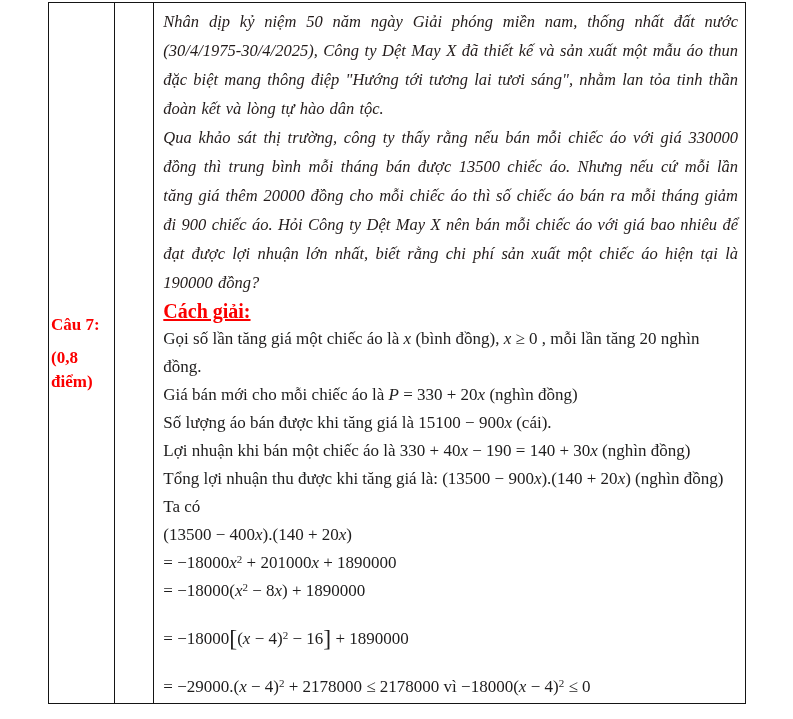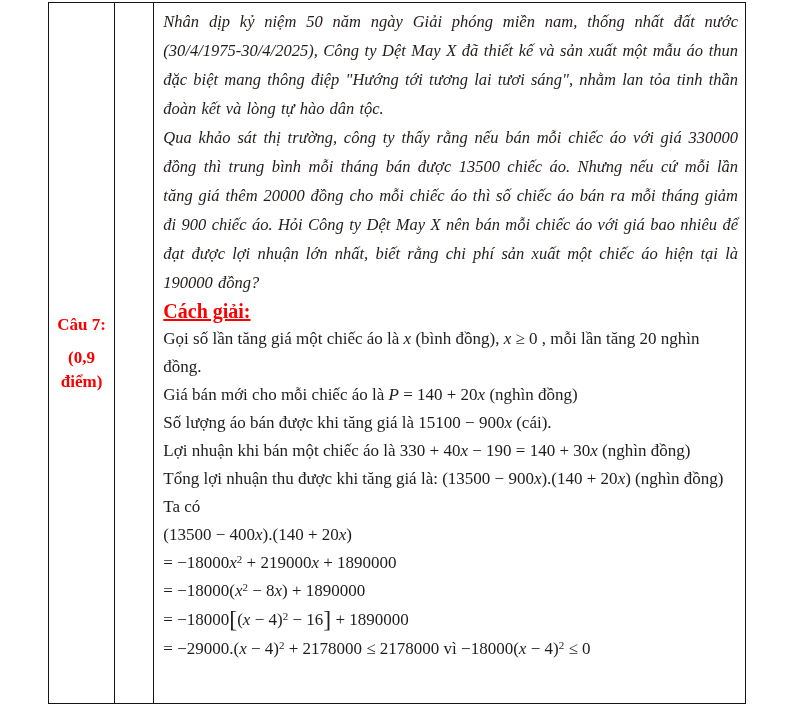--- a/index.html
+++ b/index.html
@@ -13,21 +13,21 @@
   body{
     width:793px;height:719px;overflow:hidden;background:#ffffff;
     font-family:"Liberation Serif","DejaVu Serif",serif;
     color:var(--body-text);
   }
   table.solution-table{
     border-collapse:collapse;table-layout:fixed;
     width:698px;margin:2px 0 0 48px;
   }
   td{border:1.5px solid var(--border);}
-  td.col-label{width:64px;vertical-align:middle;text-align:center;padding:0 2px;}
+  td.col-label{width:64px;vertical-align:middle;text-align:left;padding:0 2px;}
   td.col-spacer{width:38px;}
   td.col-content{width:573px;vertical-align:top;padding:0;}
   .cell-inner{height:700px;overflow:hidden;padding:4px 7px 6px 9px;}
   .q-label{
     color:var(--accent-red);font-weight:bold;font-size:17px;line-height:24px;
   }
   .q-label div{margin:9px 0;}
   p.problem{
     margin:0;text-align:justify;
     font-weight:normal;font-style:italic;
@@ -35,53 +35,53 @@
     color:var(--problem-text);
     word-spacing:1px;
   }
   .sol-heading{
     color:var(--accent-red);font-weight:bold;
     font-size:20px;line-height:28px;text-decoration:underline;
   }
   .sol-line{
     font-size:17px;line-height:28px;color:var(--body-text);
   }
-  .sol-line.tall{margin:1px 0;}
+  .sol-line.tall{margin:20px 0;}
   .mi{font-style:italic;}
   sup.msup{
     font-size:11px;line-height:0;position:relative;top:-0.45em;
     vertical-align:baseline;
   }
   .bb{font-size:1.4em;line-height:0;vertical-align:-0.07em;}
 </style>
 </head>
 <body>
 
 <table class="solution-table">
   <tbody>
     <tr>
       <td class="col-label q-label">
         <div>Câu 7:</div>
-        <div>(0,9 điểm)</div>
+        <div>(0,8 điểm)</div>
       </td>
       <td class="col-spacer"></td>
       <td class="col-content">
         <div class="cell-inner">
           <p class="problem">Nhân dịp kỷ niệm 50 năm ngày Giải phóng miền nam, thống nhất đất nước (30/4/1975-30/4/2025), Công ty Dệt May X đã thiết kế và sản xuất một mẫu áo thun đặc biệt mang thông điệp "Hướng tới tương lai tươi sáng", nhằm lan tỏa tinh thần đoàn kết và lòng tự hào dân tộc.</p>
           <p class="problem">Qua khảo sát thị trường, công ty thấy rằng nếu bán mỗi chiếc áo với giá 330000 đồng thì trung bình mỗi tháng bán được 13500 chiếc áo. Nhưng nếu cứ mỗi lần tăng giá thêm 20000 đồng cho mỗi chiếc áo thì số chiếc áo bán ra mỗi tháng giảm đi 900 chiếc áo. Hỏi Công ty Dệt May X nên bán mỗi chiếc áo với giá bao nhiêu để đạt được lợi nhuận lớn nhất, biết rằng chi phí sản xuất một chiếc áo hiện tại là 190000 đồng?</p>
           <div class="sol-heading">Cách giải:</div>
           <div>
               <div class="sol-line"><span>Gọi số lần tăng giá một chiếc áo là </span><span class="mi">x</span><span> (bình đồng), </span><span class="mi">x</span><span> ≥ 0 , mỗi lần tăng 20 nghìn đồng.</span></div>
-              <div class="sol-line"><span>Giá bán mới cho mỗi chiếc áo là </span><span class="mi">P</span><span> = 140 + 20</span><span class="mi">x</span><span> (nghìn đồng)</span></div>
+              <div class="sol-line"><span>Giá bán mới cho mỗi chiếc áo là </span><span class="mi">P</span><span> = 330 + 20</span><span class="mi">x</span><span> (nghìn đồng)</span></div>
               <div class="sol-line"><span>Số lượng áo bán được khi tăng giá là 15100 − 900</span><span class="mi">x</span><span> (cái).</span></div>
               <div class="sol-line"><span>Lợi nhuận khi bán một chiếc áo là 330 + 40</span><span class="mi">x</span><span> − 190 = 140 + 30</span><span class="mi">x</span><span> (nghìn đồng)</span></div>
               <div class="sol-line"><span>Tổng lợi nhuận thu được khi tăng giá là: (13500 − 900</span><span class="mi">x</span><span>).(140 + 20</span><span class="mi">x</span><span>) (nghìn đồng)</span></div>
               <div class="sol-line"><span>Ta có</span></div>
               <div class="sol-line"><span>(13500 − 400</span><span class="mi">x</span><span>).(140 + 20</span><span class="mi">x</span><span>)</span></div>
-              <div class="sol-line"><span>= −18000</span><span class="mi">x</span><sup class="msup">2</sup><span> + 219000</span><span class="mi">x</span><span> + 1890000</span></div>
+              <div class="sol-line"><span>= −18000</span><span class="mi">x</span><sup class="msup">2</sup><span> + 201000</span><span class="mi">x</span><span> + 1890000</span></div>
               <div class="sol-line"><span>= −18000(</span><span class="mi">x</span><sup class="msup">2</sup><span> − 8</span><span class="mi">x</span><span>) + 1890000</span></div>
               <div class="sol-line tall"><span>= −18000</span><span class="bb">[</span><span>(</span><span class="mi">x</span><span> − 4)</span><sup class="msup">2</sup><span> − 16</span><span class="bb">]</span><span> + 1890000</span></div>
               <div class="sol-line tall"><span>= −29000.(</span><span class="mi">x</span><span> − 4)</span><sup class="msup">2</sup><span> + 2178000 ≤ 2178000  vì  −18000(</span><span class="mi">x</span><span> − 4)</span><sup class="msup">2</sup><span> ≤ 0</span></div>
               <div class="sol-line"></div>
             </div>
         </div>
       </td>
     </tr>
   </tbody>
 </table>

